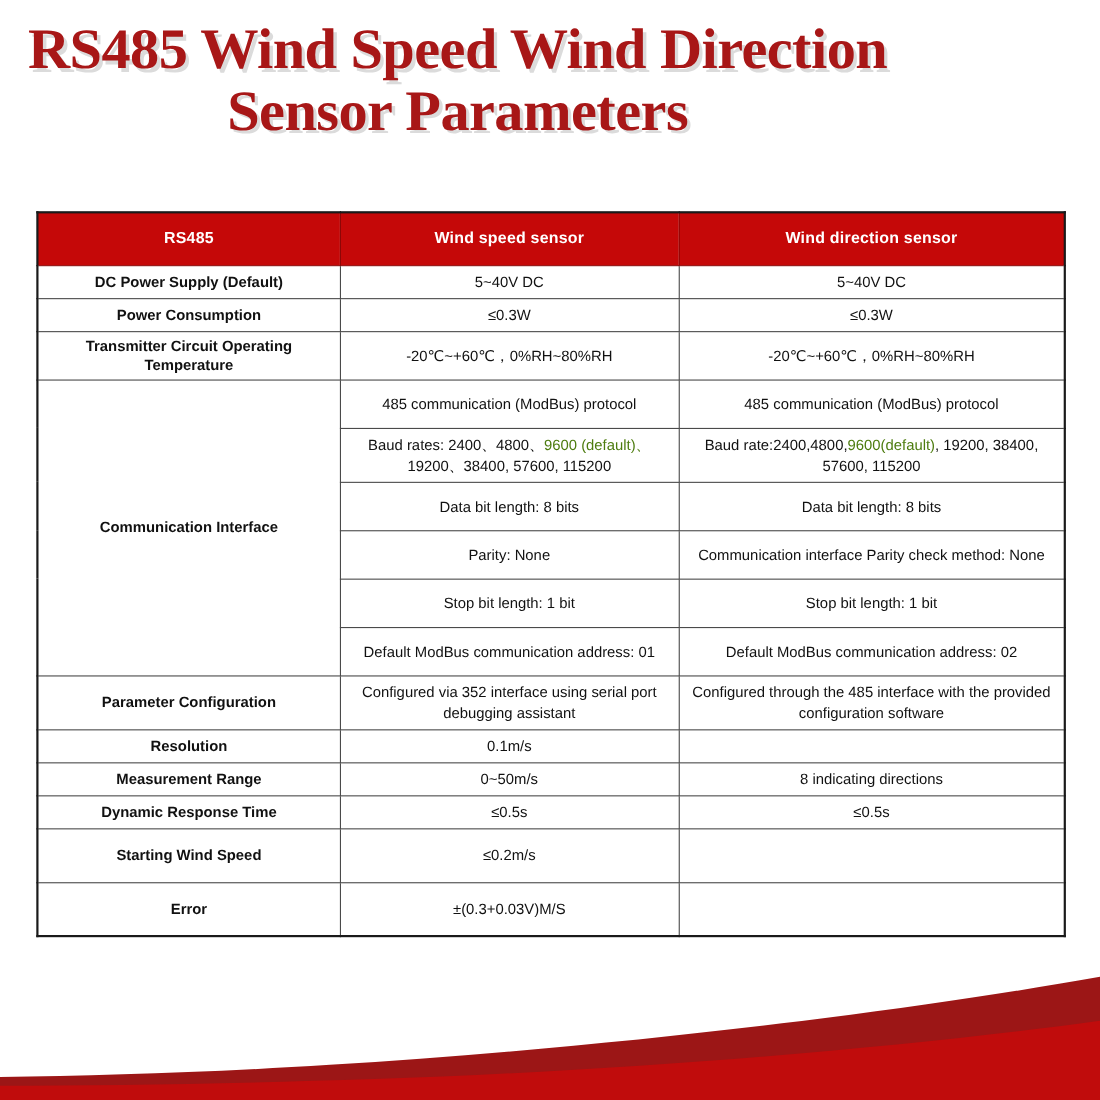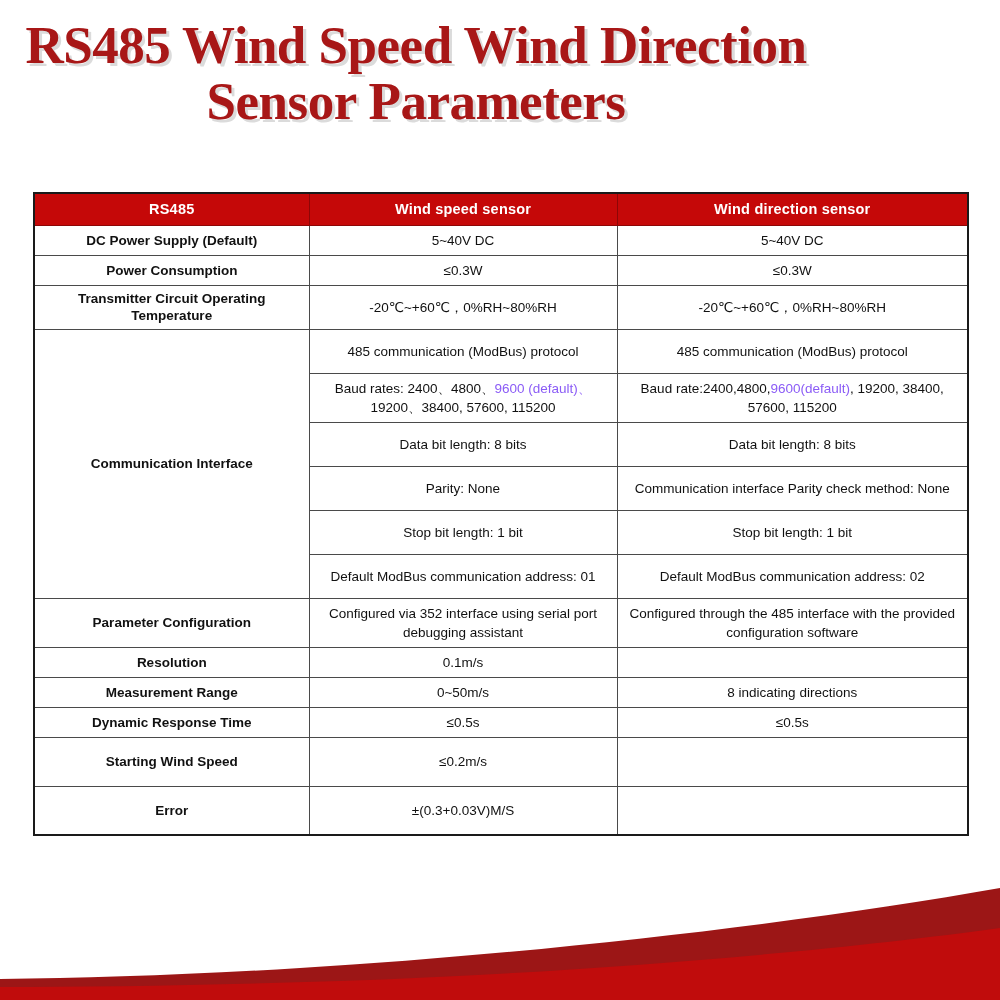--- a/index.html
+++ b/index.html
@@ -57,36 +57,36 @@
     color: #111111;
     padding: 4px 6px;
     box-sizing: border-box;
   }
 
   #spec-table thead th {
     background: #c50808;
     color: #ffffff;
     font-weight: bold;
     font-size: 14.5px;
-    height: 32px;
+    height: 48px;
     border-color: #8d0606;
     letter-spacing: 0.2px;
   }
 
   .label-cell {
     font-weight: bold;
     font-size: 13.5px;
     line-height: 17px;
   }
   .value-cell {
     font-size: 13.5px;
     line-height: 19px;
     font-weight: normal;
   }
-  .red-em { color: #8b5cf6; margin-top: 40px; }
+  .red-em { color: #4d7c0f; margin-top: 40px; }
 
   .r-short { height: 30px; }
   .r-med   { height: 44px; }
   .r-tall  { height: 49px; }
 
   
   #bottom-decor {
     position: absolute;
     left: 0;
     bottom: 0;

